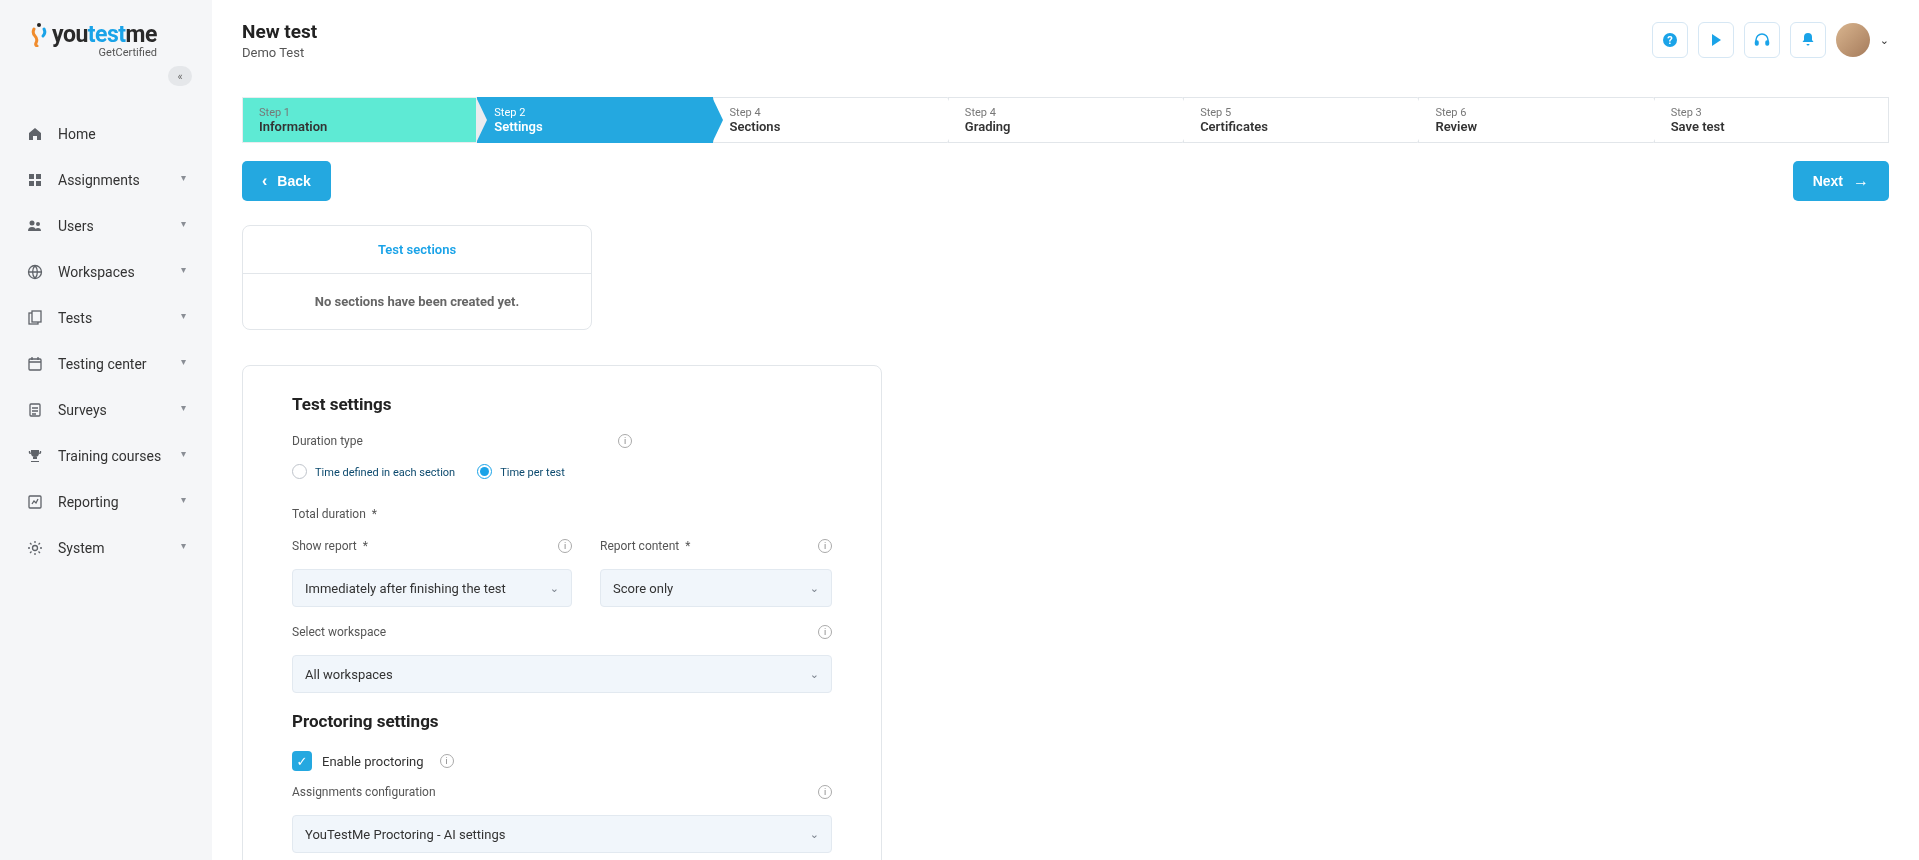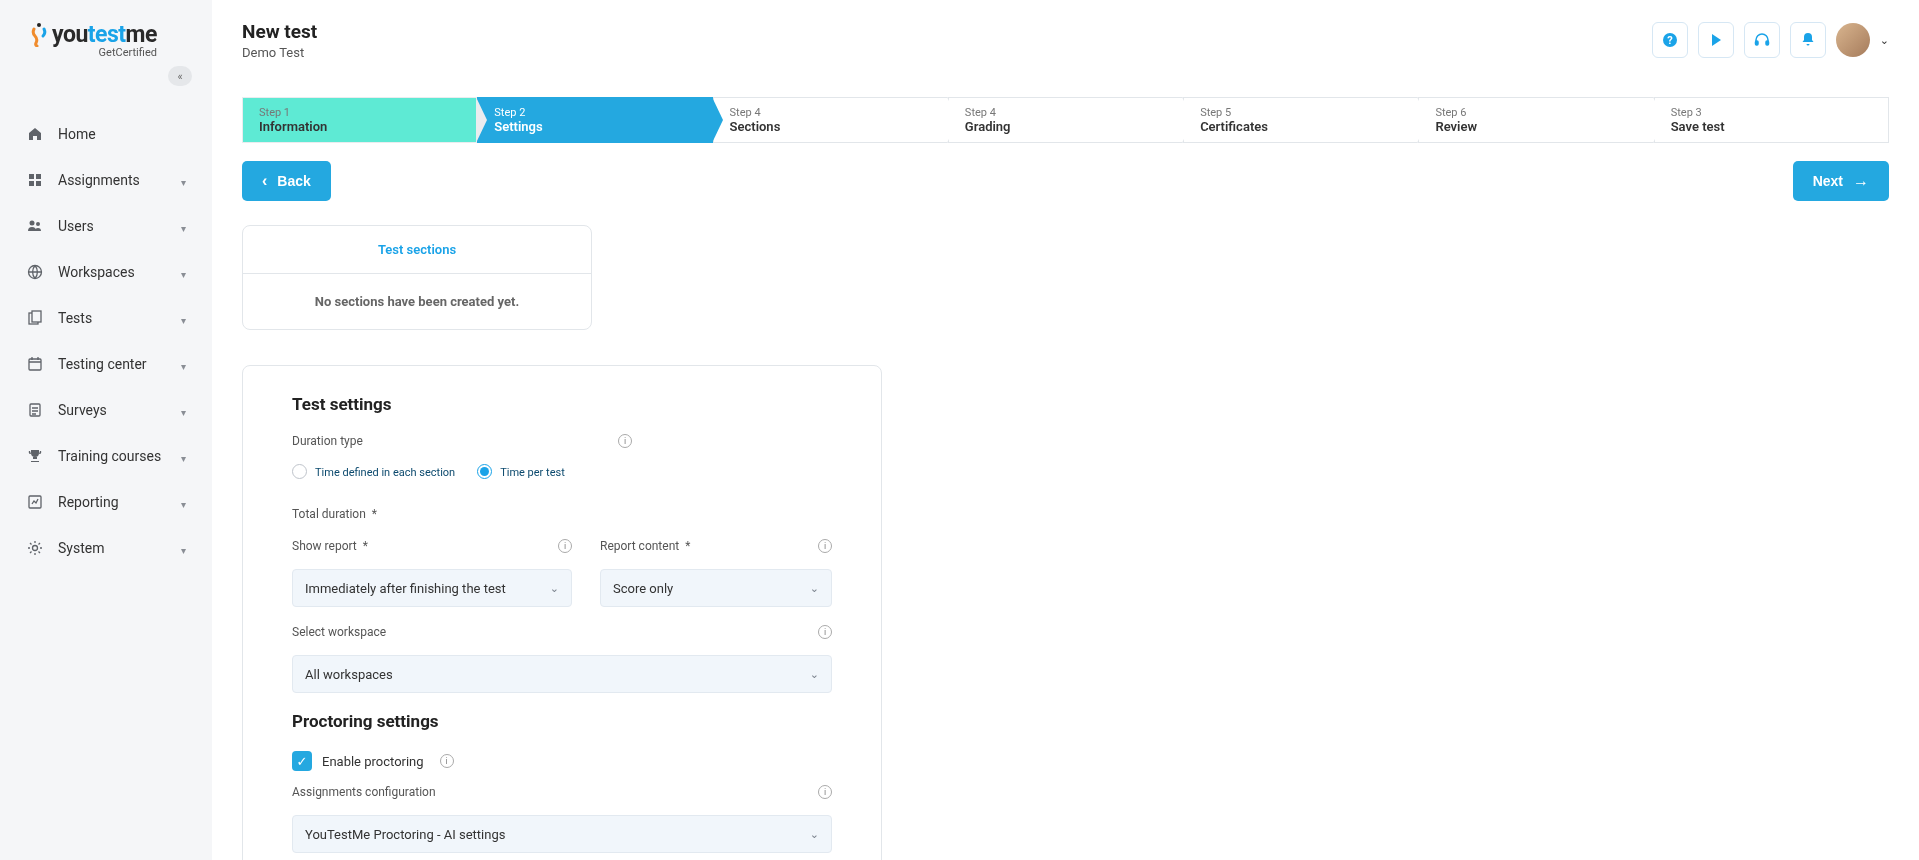--- a/index.html
+++ b/index.html
@@ -8,21 +8,21 @@
 .sidebar { width: 212px; background: #f5f6f8; padding-top: 15px; display: flex; flex-direction: column; }
 .logo-area { padding: 5px 20px 25px 30px; display: flex; justify-content: space-between; align-items: flex-start; }
 .logo-stack { display: flex; flex-direction: column; align-items: flex-start; }
 .logo-text { font-size: 23px; font-weight: 700; letter-spacing: -0.5px; }
 .logo-blue { color: #1aa3e8; }
 .logo-dark { color: #2a2a2a; }
 .logo-sub { font-size: 11px; color: #555; text-align: right; align-self: flex-end; margin-top: -2px;}
 .logo-dot { display: inline-block; width: 18px; height: 23px; position: relative; top: 2px;}
 .collapse-btn { width: 24px; height: 20px; background: #e5e7ea; border-radius: 10px; display: flex; align-items: center; justify-content: center; font-size: 11px; color: #666; cursor: pointer; margin-top: 46px;}
 .nav { list-style: none; padding: 0 8px; }
-.nav li { display: flex; align-items: flex-end; padding: 15px 18px; color: #333; font-size: 14px; cursor: pointer; position: relative;}
+.nav li { display: flex; align-items: flex-start; padding: 15px 18px; color: #333; font-size: 14px; cursor: pointer; position: relative;}
 .nav .icon { width: 18px; display: inline-flex; align-items: center; justify-content: center; margin-right: 14px; color: #5f6369;}
 .nav .chev { margin-left: auto; color: #8a8e95; font-size: 10px; }
 .main { flex: 1; display: flex; flex-direction: column; }
 .topbar { display: flex; align-items: center; padding: 20px 30px 12px 30px; }
 .page-title h1 { font-size: 19px; font-weight: 700; color: #222; }
 .page-title .sub { font-size: 13px; color: #555; margin-top: 2px;}
 .topbar-right { margin-left: auto; display: flex; align-items: center; gap: 10px;}
 .icon-btn { width: 36px; height: 36px; border: 1px solid #d6e7f4; border-radius: 6px; display: flex; align-items: center; justify-content: center; color: #1aa3e8; cursor: pointer; background: #fff;}
 .avatar { width: 34px; height: 34px; border-radius: 50%; background: linear-gradient(135deg,#d9b58f,#a57b5b); display:inline-block;}
 .content { padding: 25px 30px; }

